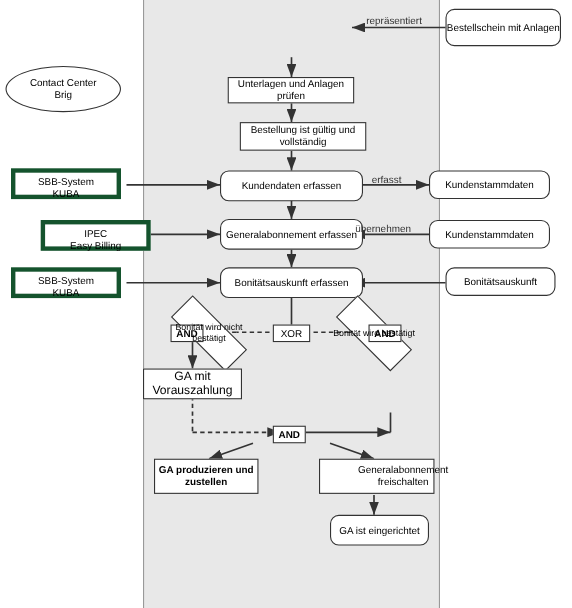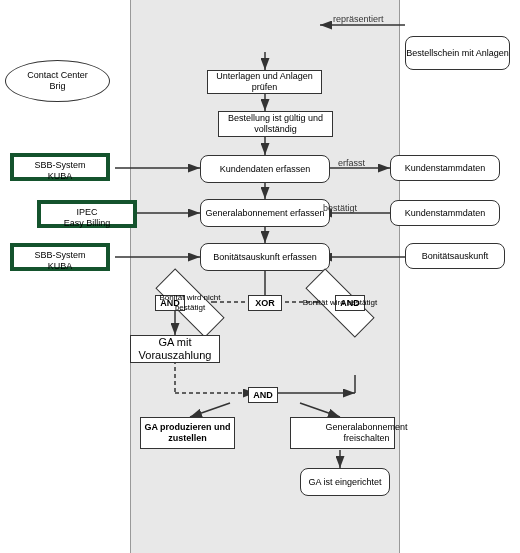--- a/index.html
+++ b/index.html
@@ -174,21 +174,21 @@
 
     <line x1="115" y1="213" x2="200" y2="213" stroke="#333" stroke-width="1.5" marker-end="url(#arrowhead)"></line>
 
     <line x1="115" y1="257" x2="200" y2="257" stroke="#333" stroke-width="1.5" marker-end="url(#arrowhead)"></line>
 
     <line x1="245" y1="302" x2="215" y2="302" stroke="#333" stroke-width="1.5" stroke-dasharray="4,3"></line>
     <line x1="285" y1="302" x2="315" y2="302" stroke="#333" stroke-width="1.5" stroke-dasharray="4,3"></line>
   </svg>
 
 
-  <div class="shape rounded" style="left:405px; top:8px; width:105px; height:34px; font-size:9px;margin-top:28px;">
+  <div class="shape rounded" style="left:405px; top:8px; width:105px; height:34px; font-size:9px;">
     <span>Bestellschein mit Anlagen</span>
   </div>
 
   <div class="arrow-label" style="left:333px; top:14px;">
     <span>repräsentiert</span>
   </div>
 
   <div class="shape rect" style="left:207px; top:70px; width:115px; height:24px; font-size:9px;">
     <span>Unterlagen und Anlagen prüfen</span>
   </div>
@@ -207,21 +207,21 @@
 
   <div class="shape rounded" style="left:390px; top:155px; width:110px; height:26px; font-size:9px;">
     <span>Kundenstammdaten</span>
   </div>
 
   <div class="shape rounded" style="left:200px; top:199px; width:130px; height:28px; font-size:9px;">
     <span>Generalabonnement erfassen</span>
   </div>
 
   <div class="arrow-label" style="left:323px; top:203px;">
-    <span>bestätigt</span>
+    <span>übernehmen</span>
   </div>
 
   <div class="shape rounded" style="left:390px; top:200px; width:110px; height:26px; font-size:9px;">
     <span>Kundenstammdaten</span>
   </div>
 
   <div class="shape rounded" style="left:200px; top:243px; width:130px; height:28px; font-size:9px;">
     <span>Bonitätsauskunft erfassen</span>
   </div>
 
@@ -240,21 +240,21 @@
     <div class="diamond" style="width:70px; height:28px;"></div>
     <div class="diamond-text" style="width:90px; font-size:8px;">
       <span>Bonität wird bestätigt</span>
     </div>
   </div>
 
   <div class="shape" style="left:155px; top:295px; width:30px; height:16px; border:1px solid #333; background:#fff; font-size:9px; font-weight:bold;">
     <span>AND</span>
   </div>
 
-  <div class="shape" style="left:248px; top:295px; width:34px; height:16px; border:1px solid #333; background:#fff; font-size:9px; font-weight:bold;align-items:center;">
+  <div class="shape" style="left:248px; top:295px; width:34px; height:16px; border:1px solid #333; background:#fff; font-size:9px; font-weight:normal;align-items:center;">
     <span>XOR</span>
   </div>
 
   <div class="shape" style="left:335px; top:295px; width:30px; height:16px; border:1px solid #333; background:#fff; font-size:9px; font-weight:bold;">
     <span>AND</span>
   </div>
 
   <div class="shape rect" style="left:130px; top:335px; width:90px; height:28px; font-size:11px;">
     <span>GA mit Vorauszahlung</span>
   </div>

